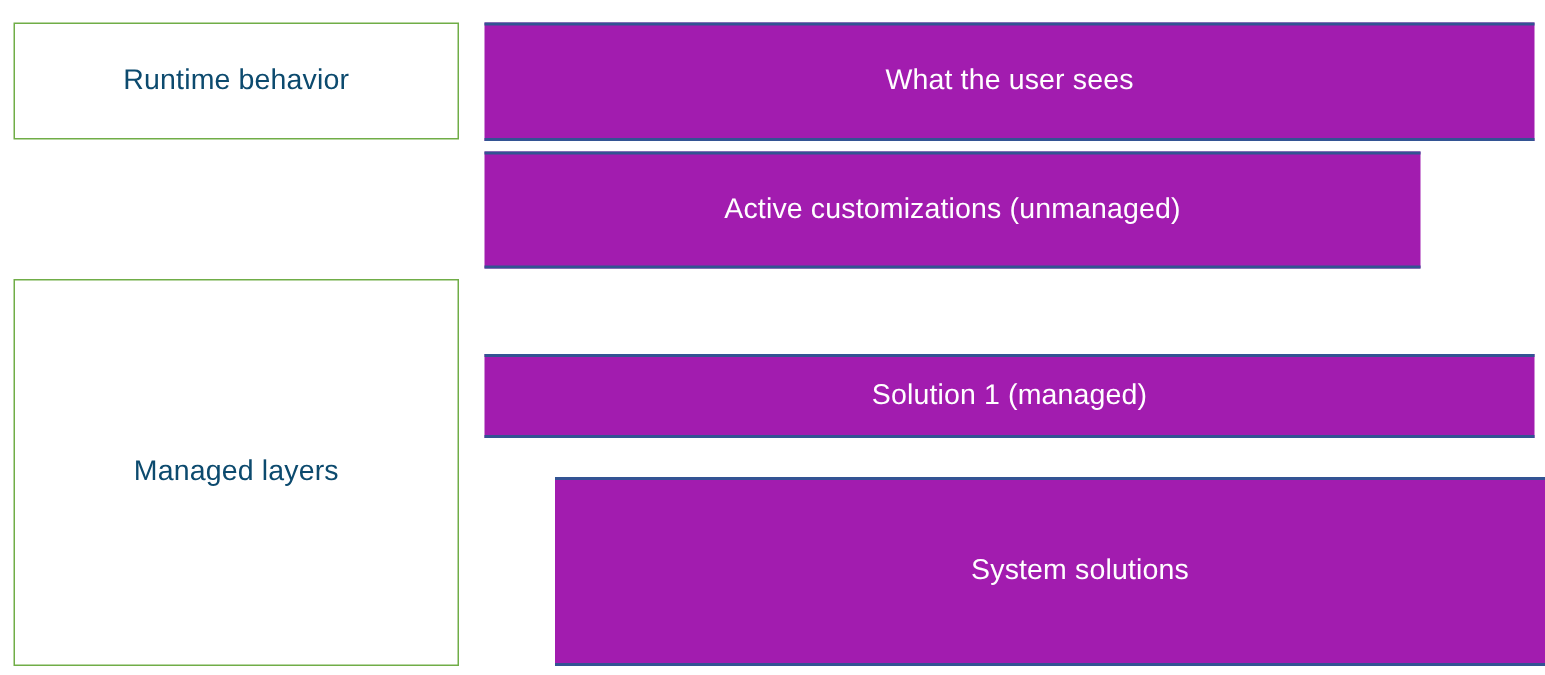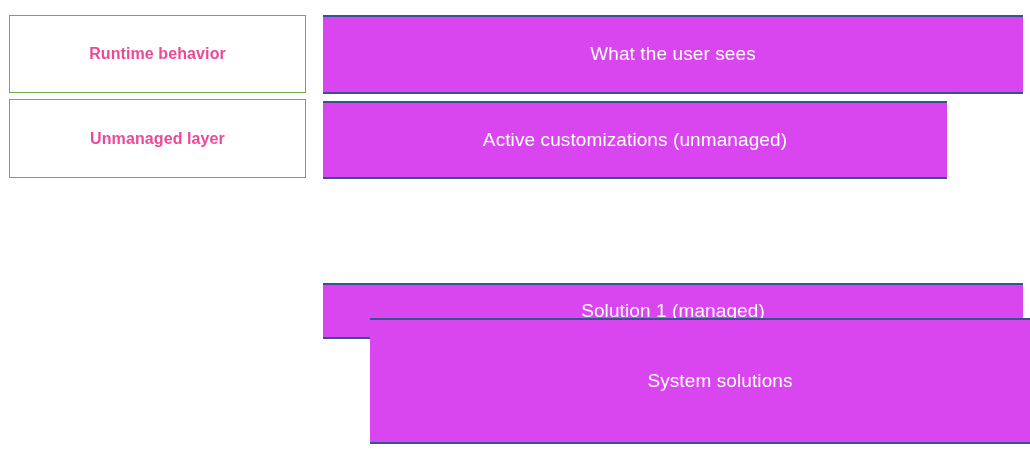--- a/index.html
+++ b/index.html
@@ -26,72 +26,72 @@
     position: absolute;
     box-sizing: border-box;
     background: #ffffff;
     border: 1px solid #70AD47;
     display: flex;
     align-items: center;
     justify-content: center;
     text-align: center;
   }
   .cat-label {
-    color: #ec4899;
-    font-size: 16px;
-    font-weight: 700;
+    color: #0c4a6e;
+    font-size: 19px;
+    font-weight: 400;
     letter-spacing: 0.1px;
     line-height: 1.2;
     white-space: nowrap;
   }
 
   #cat-runtime   { left: 9px;  top: 15px;  width: 297px; height: 78px; }
   #cat-unmanaged { left: 9px;  top: 99px;  width: 297px; height: 79px; }
   #cat-managed   { left: 9px;  top: 186px; width: 297px; height: 258px; }
 
   
   .layer-bar {
     position: absolute;
     box-sizing: border-box;
-    background: #d946ef;
+    background: #a21caf;
     border-top: 2px solid #335393;
     border-bottom: 2px solid #335393;
     display: flex;
     align-items: center;
     justify-content: center;
     text-align: center;
   }
   .layer-label {
     color: #ffffff;
     font-size: 19px;
     font-weight: 400;
     letter-spacing: 0.1px;
     line-height: 1.2;
     white-space: nowrap;
   }
 
   #layer-user-sees   { left: 323px; top: 15px;  width: 700px; height: 79px; }
   #layer-active-cust { left: 323px; top: 101px; width: 624px; height: 78px; }
   #layer-solution-2  { left: 323px; top: 188px; width: 700px; height: 57px; }
-  #layer-solution-1  { left: 323px; top: 236px; width: 700px; height: 56px; margin-top: 47px; }
+  #layer-solution-1  { left: 323px; top: 236px; width: 700px; height: 56px; }
   #layer-system      { left: 323px; top: 318px; width: 700px; height: 126px; margin-left: 47px; }
 </style>
 </head>
 <body>
 
 <div id="diagram">
 
   <div class="cat-box" id="cat-runtime">
     <span class="cat-label">Runtime behavior</span>
   </div>
 
-  <div class="cat-box" id="cat-unmanaged">
-    <span class="cat-label">Unmanaged layer</span>
+
+  <div class="cat-box" id="cat-managed">
+    <span class="cat-label">Managed layers</span>
   </div>
-
 
   <div class="layer-bar" id="layer-user-sees">
     <span class="layer-label">What the user sees</span>
   </div>
 
   <div class="layer-bar" id="layer-active-cust">
     <span class="layer-label">Active customizations (unmanaged)</span>
   </div>
 
 

